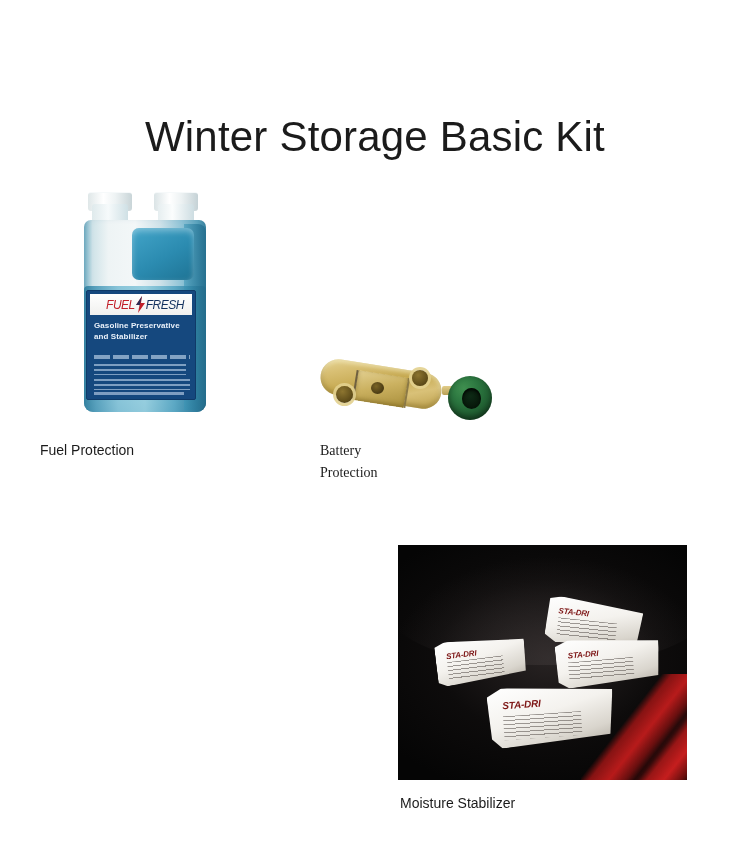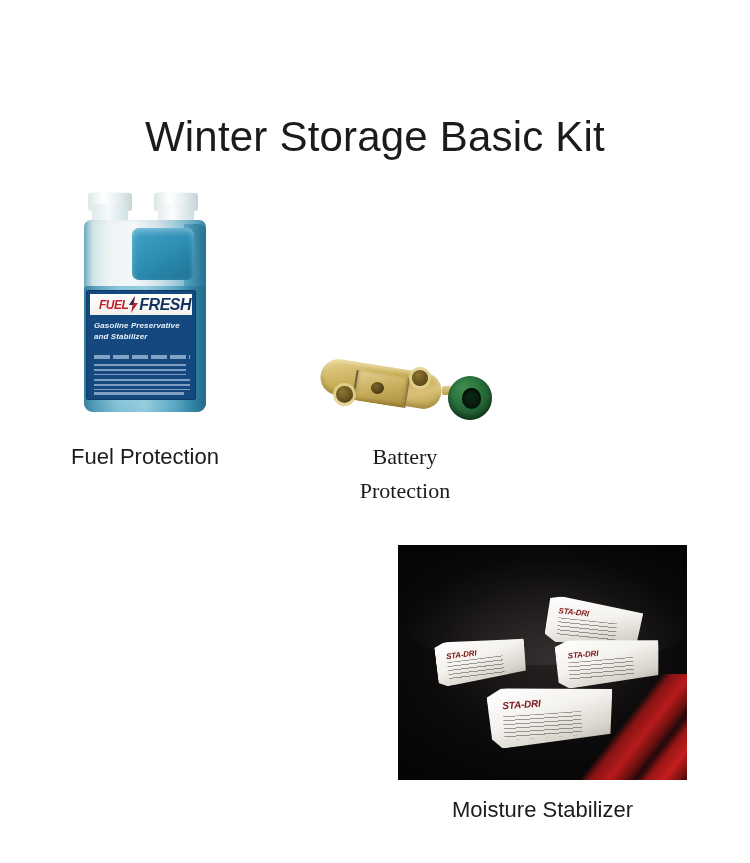--- a/index.html
+++ b/index.html
@@ -29,22 +29,21 @@
     letter-spacing: 0.2px;
     color: #1b1b1b;
     line-height: 1.1;
   }
 
   
   .item { position: absolute; }
 
   .caption {
     position: absolute;
-    text-align: center;
-    font-size: 22px;
+    font-size: 14px;
     font-weight: 400;
     color: #1b1b1b;
     line-height: 1.55;
     white-space: pre-line;
   }
 
   
   .bottle-wrap {
     left: 74px;
     top: 190px;
@@ -171,52 +170,51 @@
     width: 102px;
     height: 21px;
     background: linear-gradient(to bottom,#ffffff,#f0f0ee);
     display: flex;
     align-items: center;
     justify-content: center;
     overflow: hidden;
   }
   .label-brand-a {
     font-size: 12px;
-    font-weight: 700;
+    font-weight: 400;
     font-style: italic;
     color: #c2202a;
     letter-spacing: -0.5px;
     line-height: 1;
     margin-left: 8px;
   }
   .label-bolt {
     width: 11px;
     height: 17px;
     margin: 0 0px;
     flex: 0 0 auto;
   }
   .label-brand-b {
-    font-size: 16px;
-    font-weight: 700;
+    font-size: 12px;
+    font-weight: 400;
     font-style: italic;
     color: #13315e;
     letter-spacing: -0.5px;
     line-height: 1;
   }
   .label-sub {
     position: absolute;
     left: 7px;
     top: 29px;
     width: 96px;
     font-size: 8px;
     font-weight: 700;
     color: #e9f1fa;
     line-height: 1.38;
     letter-spacing: 0.1px;
-    font-style: italic;
   }
   .label-tagline {
     position: absolute;
     left: 7px;
     top: 64px;
     width: 96px;
     height: 4px;
     background: repeating-linear-gradient(to right,
       rgba(200,220,240,.72) 0 16px, transparent 16px 19px);
     opacity: .85;

